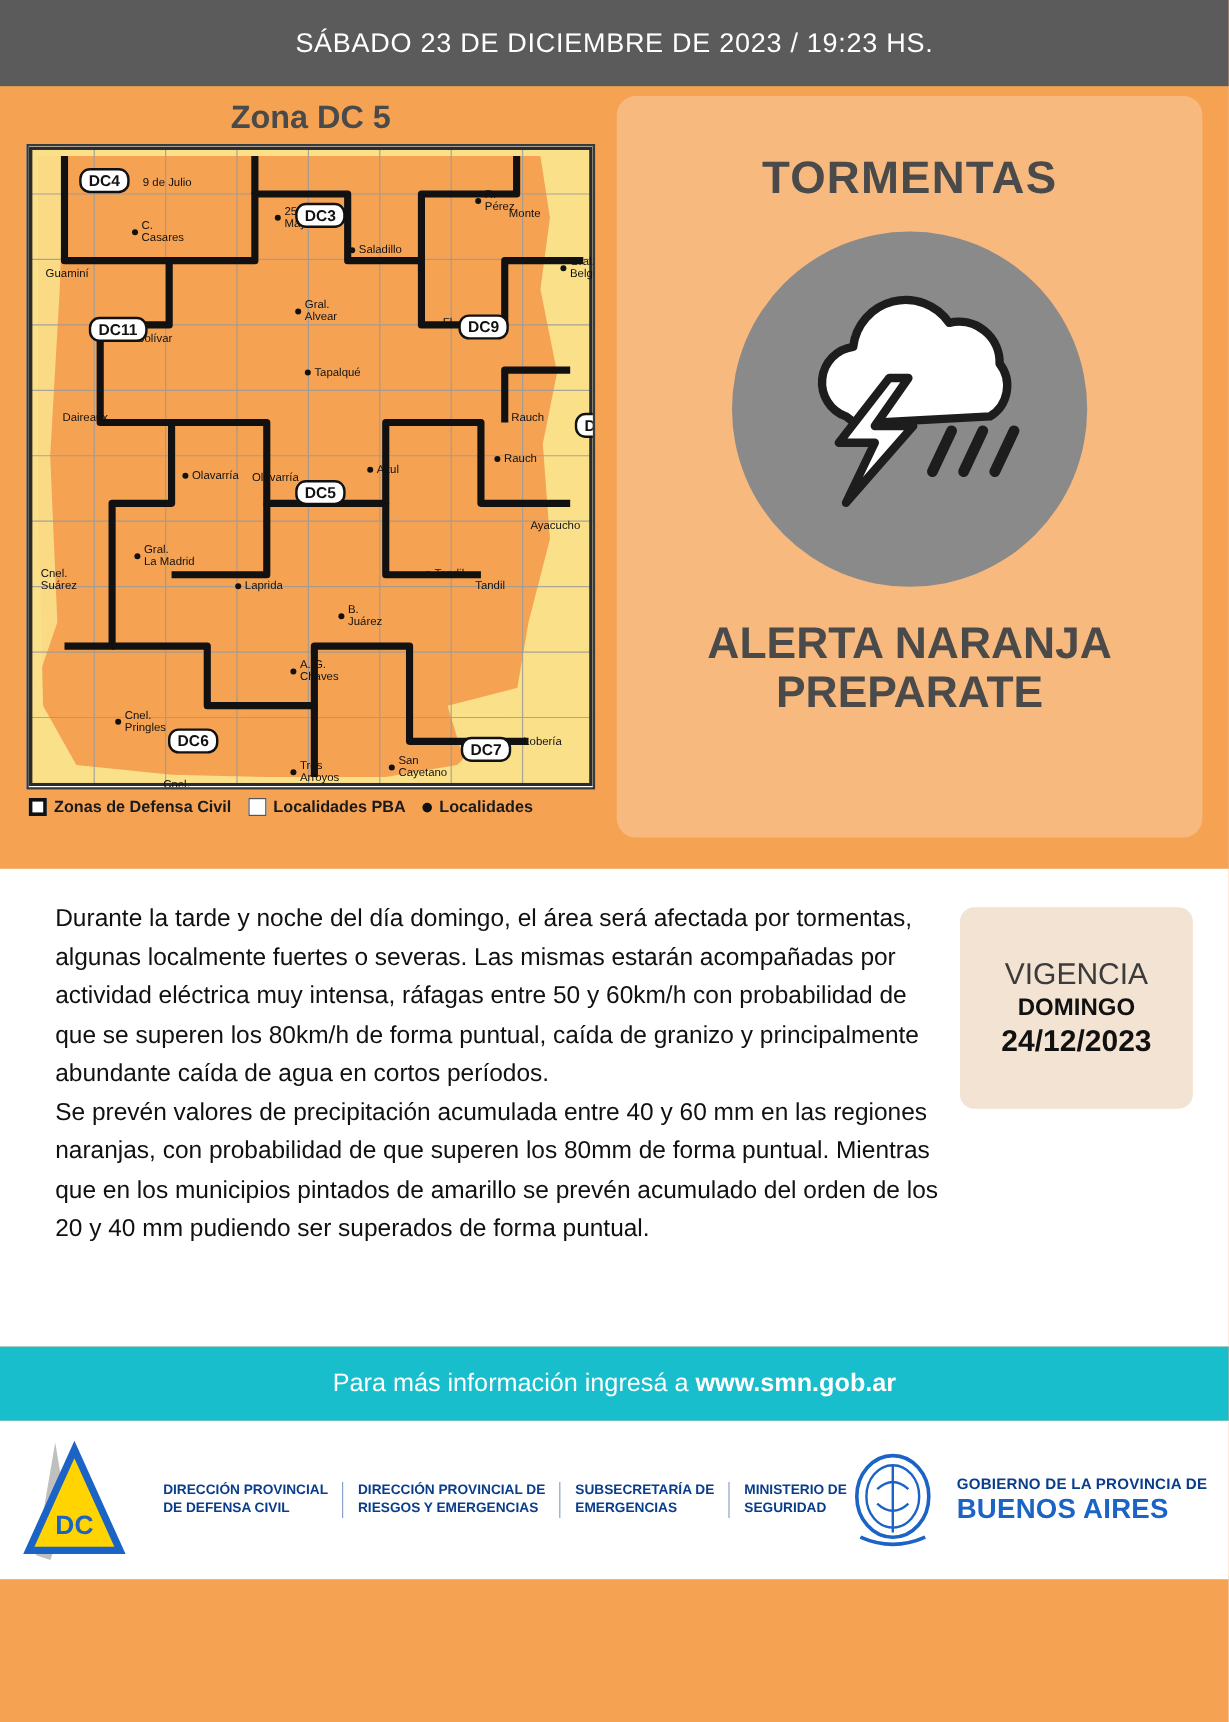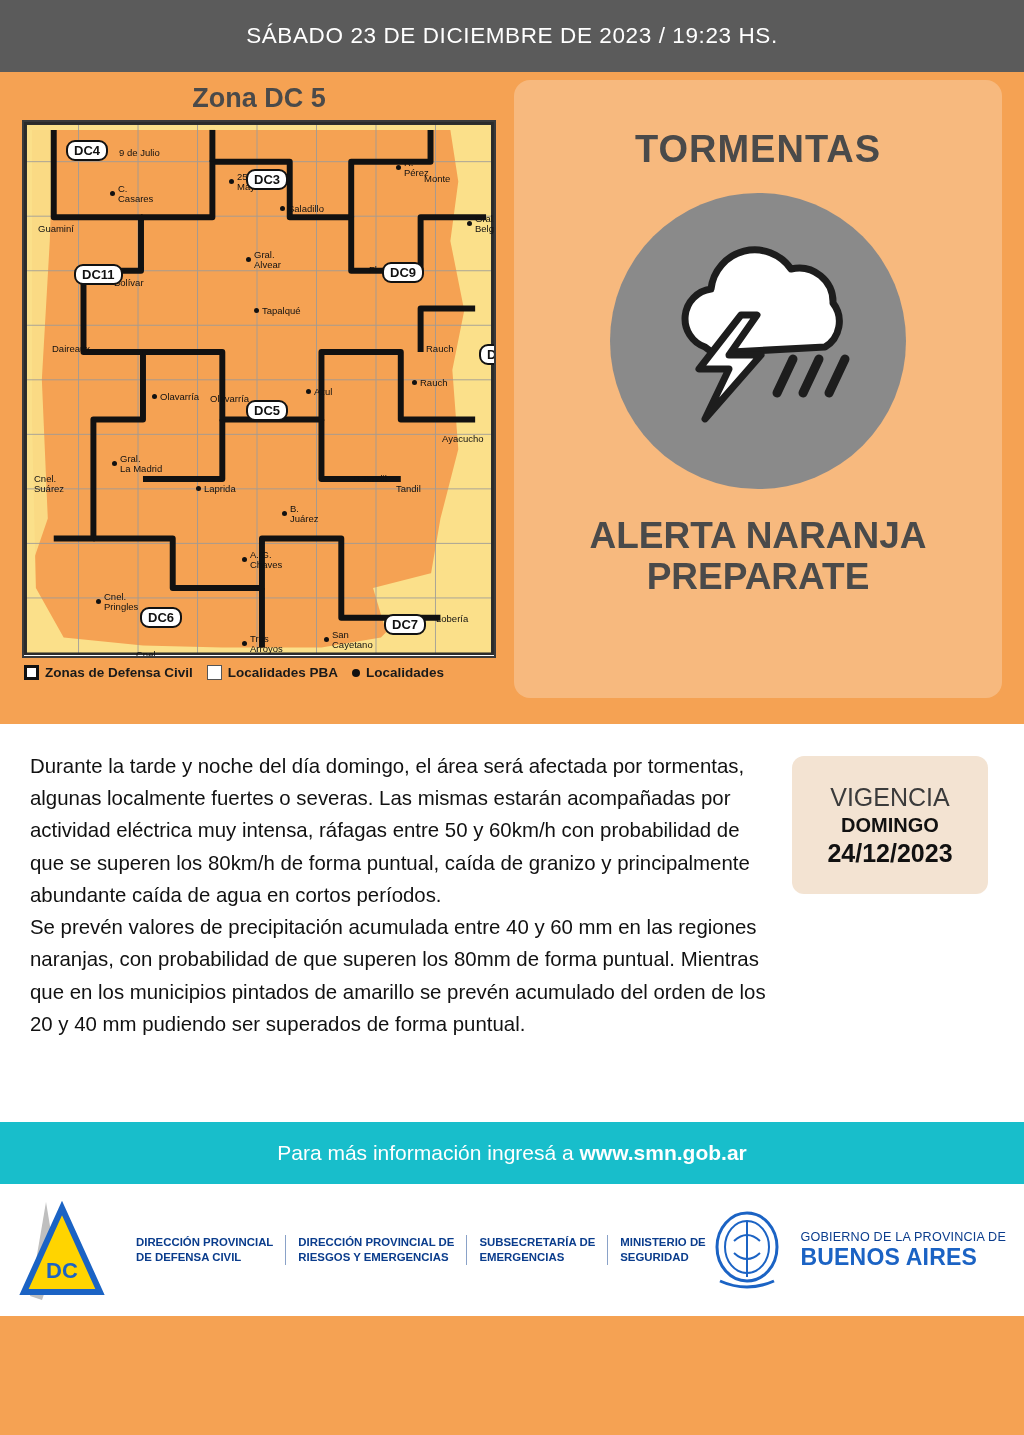--- a/index.html
+++ b/index.html
@@ -127,34 +127,34 @@
     font-weight: bold;
     color: #4A4A4A;
     line-height: 1.12;
   }
 
   
   .text-area {
     position: relative;
     background: #ffffff;
     height: 398px;
-    padding: 26px 30px 0 30px;
+    padding: 26px 30px 0 46px;
     display: flex;
     gap: 18px;
   }
   .paragraphs {
     width: 744px;
     font-size: 20.4px;
     line-height: 1.58;
     color: #111;
   }
   .paragraphs p { margin-bottom: 0; }
   .vigencia-box {
     width: 196px;
-    height: 138px;
+    height: 168px;
     background: #F3E3D2;
     border-radius: 12px;
     margin-top: 6px;
     display: flex;
     flex-direction: column;
     align-items: center;
     justify-content: center;
     gap: 2px;
   }
   .vig-title { font-size: 25px; color: #3b3b3b; }
@@ -199,21 +199,21 @@
   }
   .org:last-child { border-right: none; }
   .gob {
     position: absolute;
     right: 18px;
     display: flex;
     align-items: center;
     gap: 10px;
   }
   .gob-text { line-height: 1.15; }
-  .gob-line1 { font-size: 12.6px; font-weight: normal; color: #0A3C8C; letter-spacing: .2px; }
+  .gob-line1 { font-size: 12.6px; font-weight: bold; color: #0A3C8C; letter-spacing: .2px; }
   .gob-line2 { font-size: 23px; font-weight: bold; color: #1B63C4; letter-spacing: .2px; }
 </style>
 </head>
 <body>
 
 <div class="page">
 
 
   <div class="date-bar">
     <div class="date-text">SÁBADO 23 DE DICIEMBRE DE 2023 / 19:23 HS.</div>
@@ -277,21 +277,21 @@
             <div style="position: absolute; left: 86px; top: 62px; display: flex; align-items: center; gap: 3px;">
               <span style="width: 5px; height: 5px; border-radius: 50%; background: rgb(17, 17, 17); flex: 0 0 auto;"></span>
               <span style="font-size: 9.5px; color: rgb(17, 17, 17); line-height: 1.05; white-space: pre; font-family: &quot;Liberation Sans&quot;, sans-serif;">C.
 Casares</span>
             </div>
             <div style="position: absolute; left: 205px; top: 50px; display: flex; align-items: center; gap: 3px;">
               <span style="width: 5px; height: 5px; border-radius: 50%; background: rgb(17, 17, 17); flex: 0 0 auto;"></span>
               <span style="font-size: 9.5px; color: rgb(17, 17, 17); line-height: 1.05; white-space: pre; font-family: &quot;Liberation Sans&quot;, sans-serif;">25 de
 Mayo</span>
             </div>
-            <div style="position: absolute; left: 256px; top: 82px; display: flex; align-items: center; gap: 3px;">
+            <div style="position: absolute; left: 267px; top: 82px; display: flex; align-items: center; gap: 3px;">
               <span style="width: 5px; height: 5px; border-radius: 50%; background: rgb(17, 17, 17); flex: 0 0 auto;"></span>
               <span style="font-size: 9.5px; color: rgb(17, 17, 17); line-height: 1.05; white-space: pre; font-family: &quot;Liberation Sans&quot;, sans-serif;">Saladillo</span>
             </div>
             <div style="position: absolute; left: 372px; top: 36px; display: flex; align-items: center; gap: 3px;">
               <span style="width: 5px; height: 5px; border-radius: 50%; background: rgb(17, 17, 17); flex: 0 0 auto;"></span>
               <span style="font-size: 9.5px; color: rgb(17, 17, 17); line-height: 1.05; white-space: pre; font-family: &quot;Liberation Sans&quot;, sans-serif;">R.
 Pérez</span>
             </div>
             <div style="position: absolute; left: 400px; top: 52px; display: flex; align-items: center; gap: 3px;">
               <span style="font-size: 9.5px; color: rgb(17, 17, 17); line-height: 1.05; white-space: pre; font-family: &quot;Liberation Sans&quot;, sans-serif;">Monte</span>

